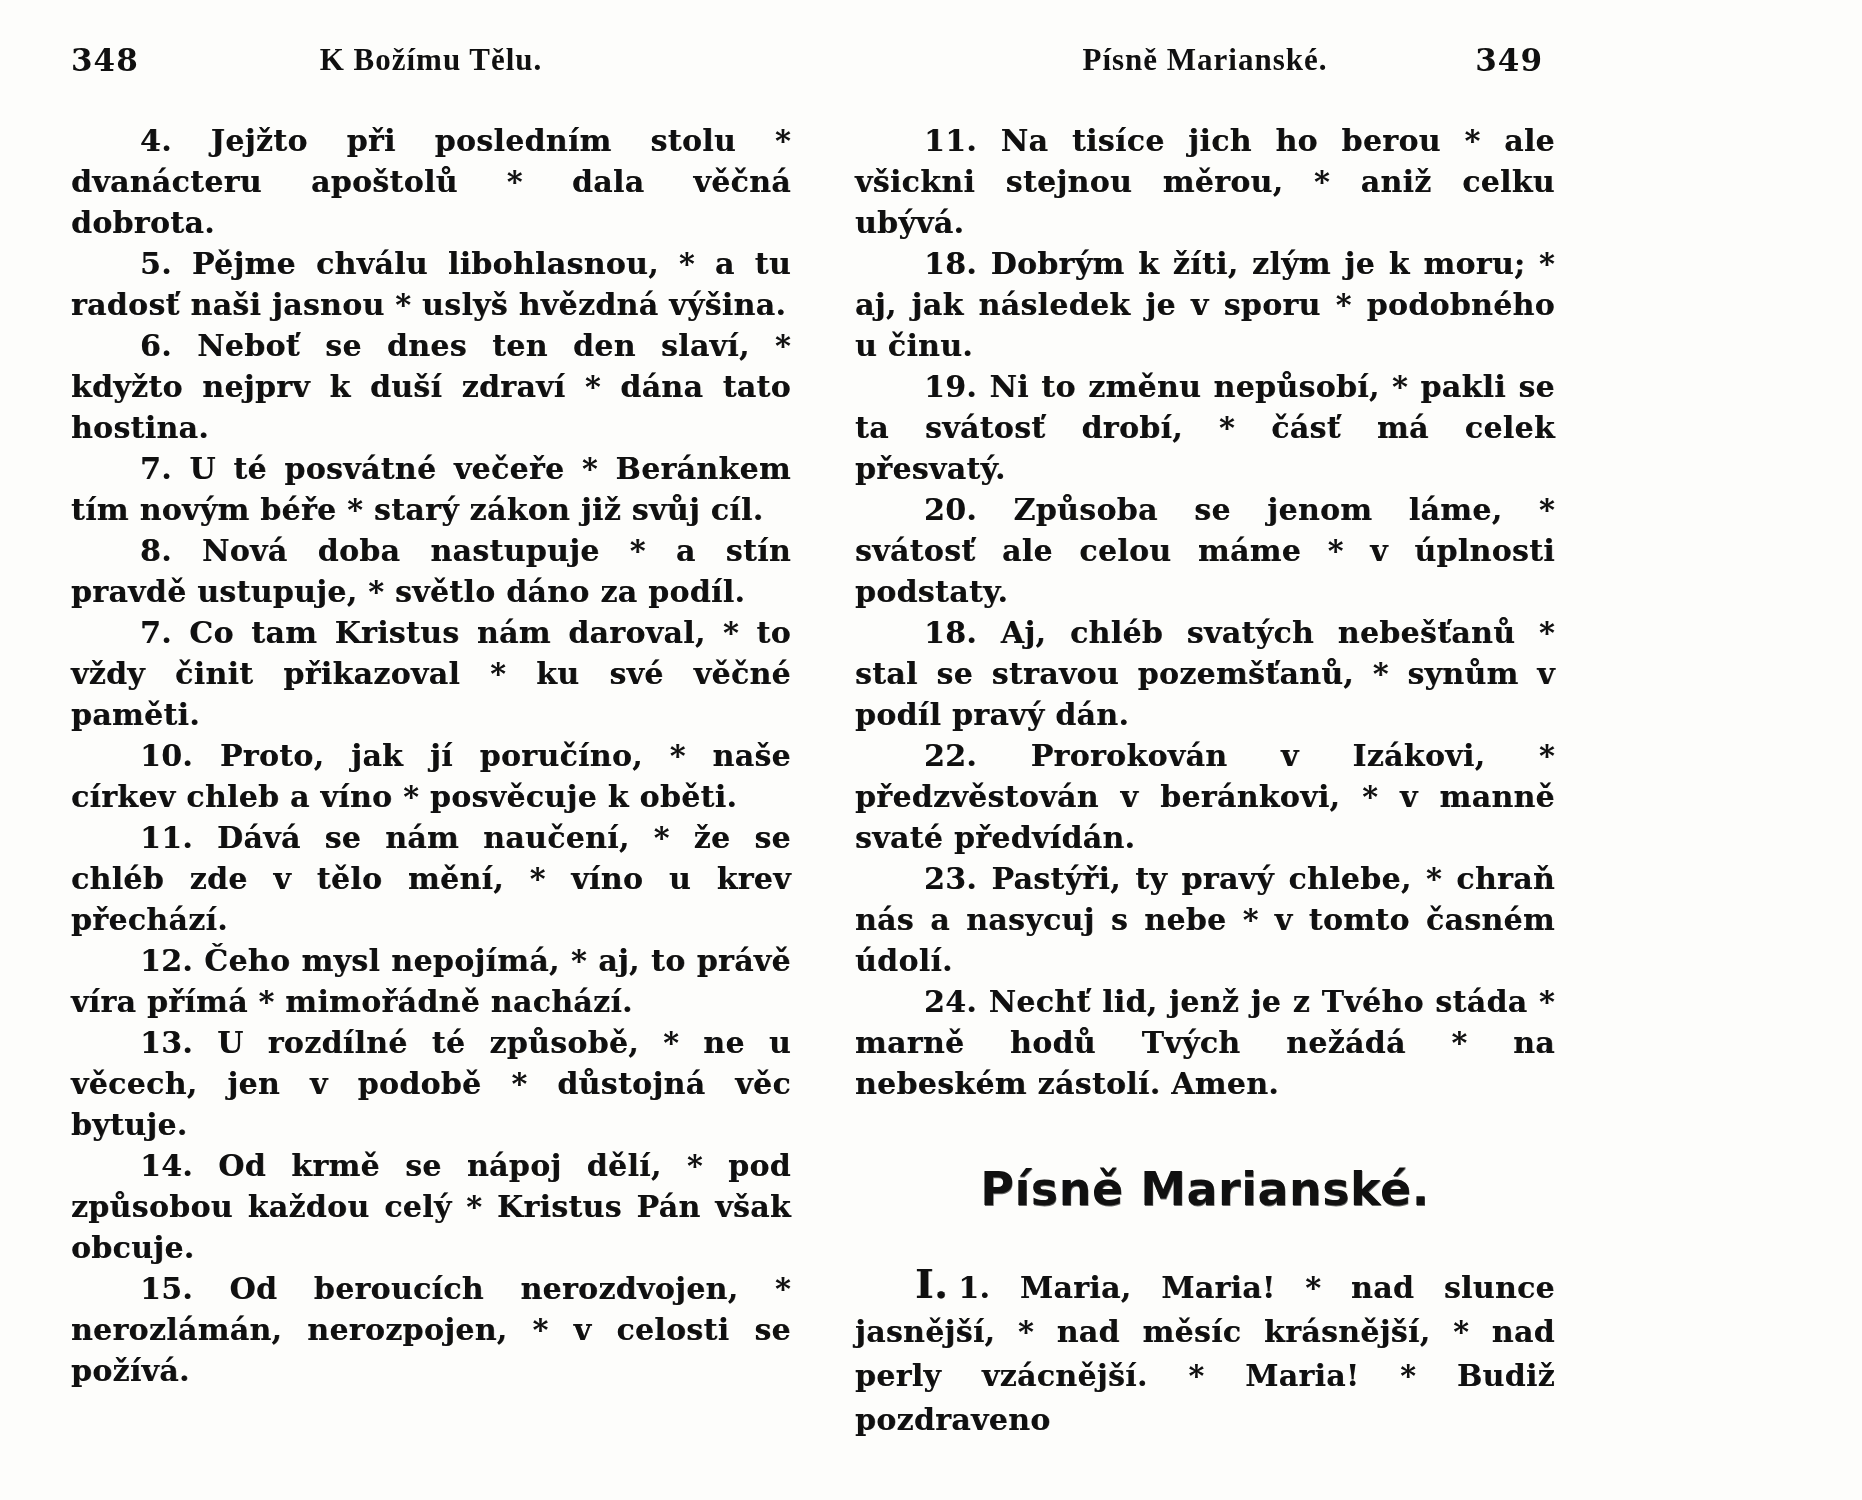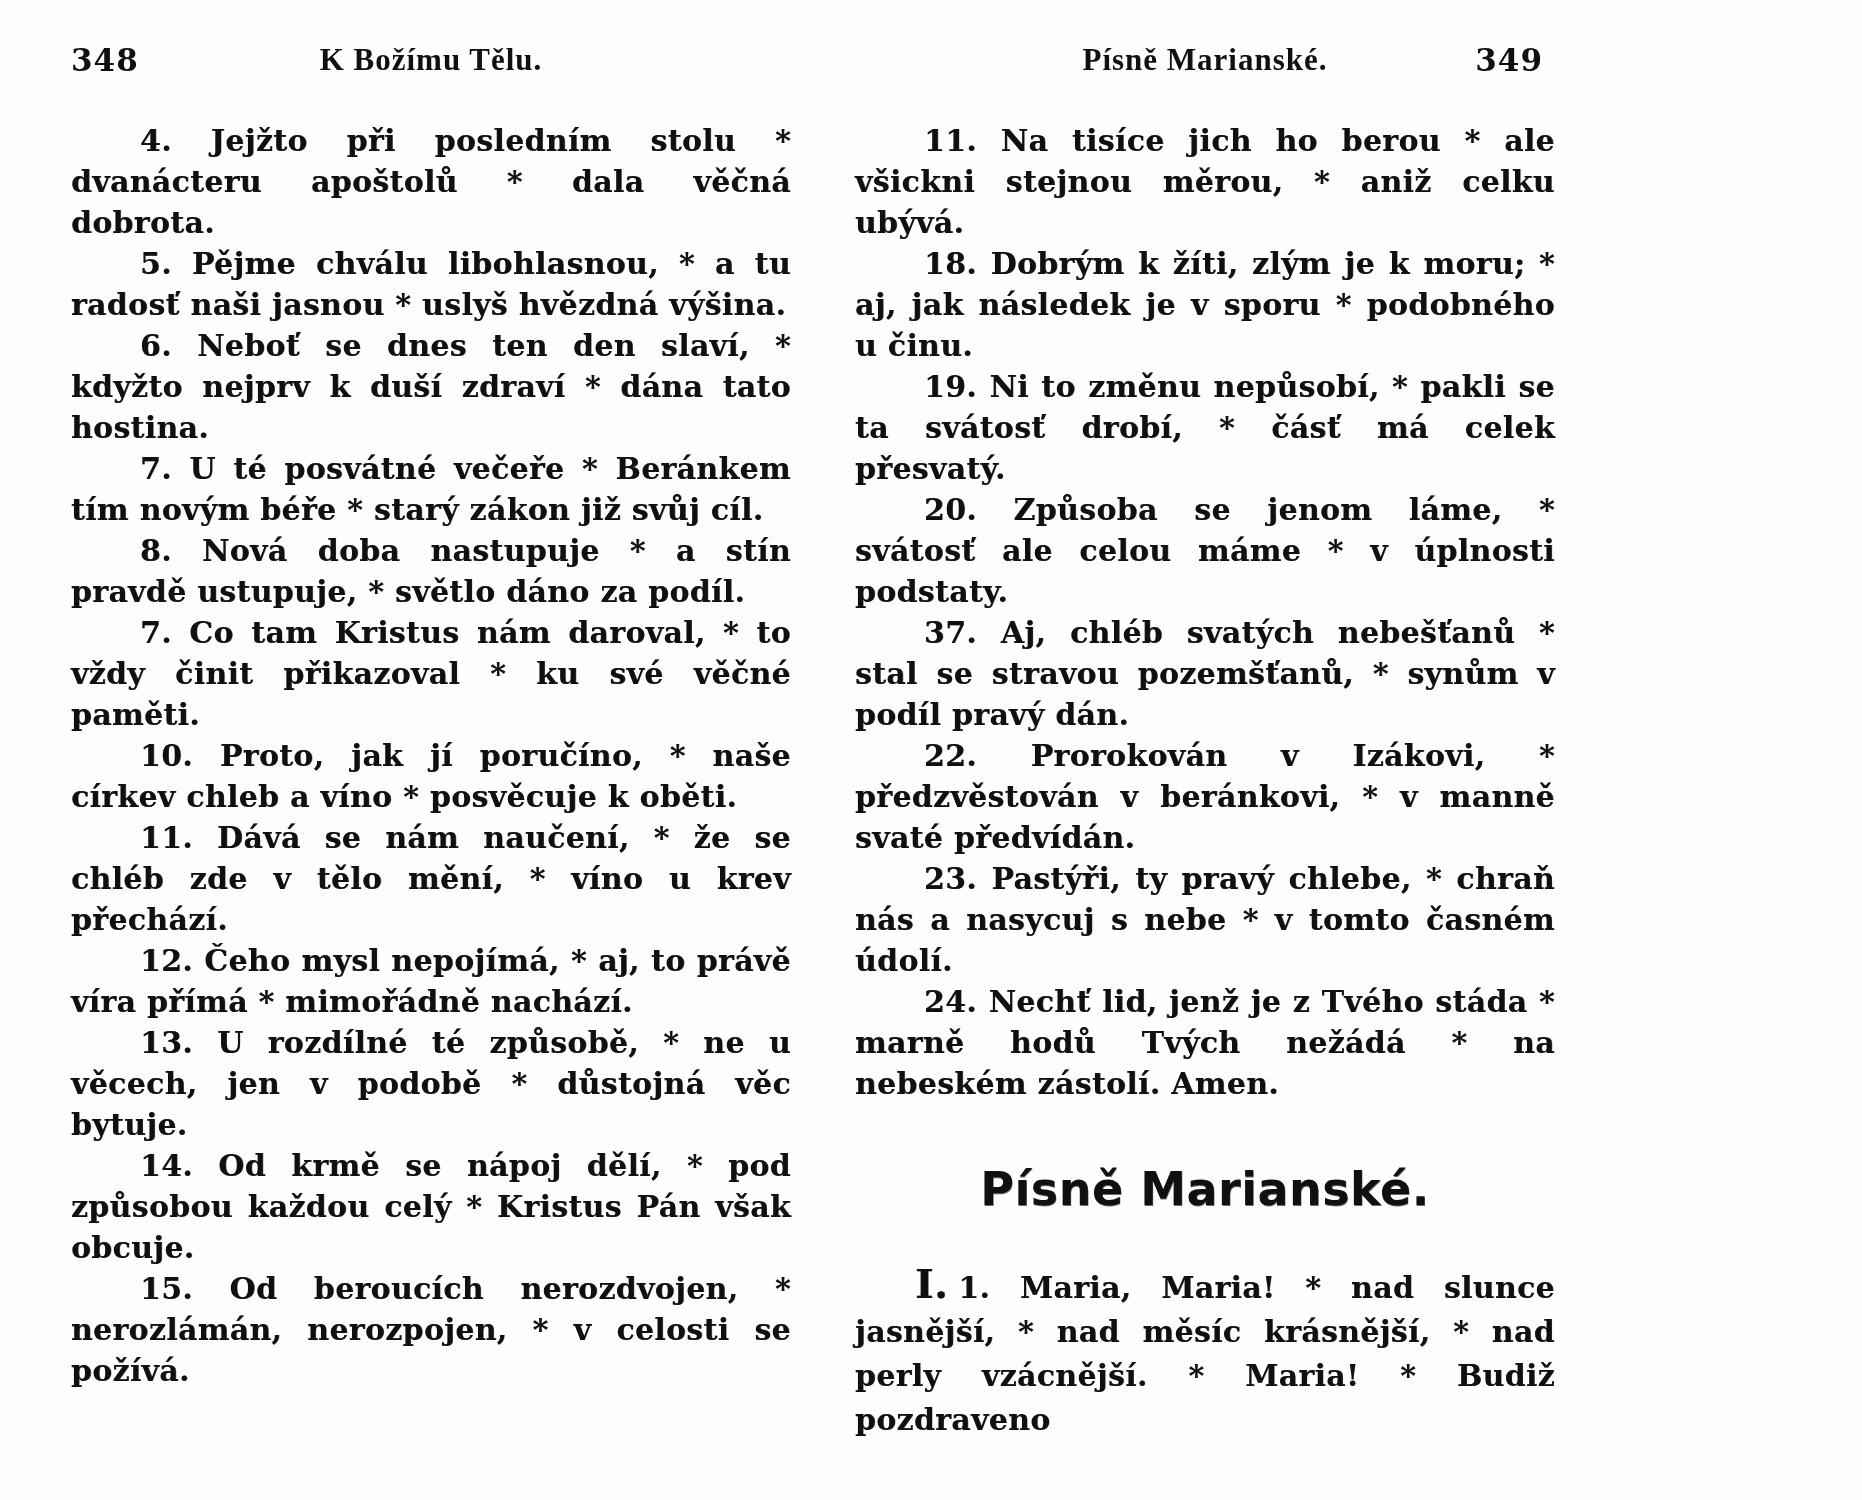--- a/index.html
+++ b/index.html
@@ -106,21 +106,21 @@
 <div class="page page-right">
   <div class="page-header">
     <span class="running-title">Písně Marianské.</span>
     <span class="page-number-right">349</span>
   </div>
   <div class="page-body">
     <p class="verse">11. Na tisíce jich ho berou * ale všickni stejnou měrou, * aniž celku ubývá.</p>
     <p class="verse">18. Dobrým k žíti, zlým je k moru; * aj, jak následek je v sporu * podobného u činu.</p>
     <p class="verse">19. Ni to změnu nepůsobí, * pakli se ta svátosť drobí, * čásť má celek přesvatý.</p>
     <p class="verse">20. Způsoba se jenom láme, * svátosť ale celou máme * v úplnosti podstaty.</p>
-    <p class="verse">37. Aj, chléb svatých nebešťanů * stal se stravou pozemšťanů, * synům v podíl pravý dán.</p>
+    <p class="verse">18. Aj, chléb svatých nebešťanů * stal se stravou pozemšťanů, * synům v podíl pravý dán.</p>
     <p class="verse">22. Prorokován v Izákovi, * předzvěstován v beránkovi, * v manně svaté předvídán.</p>
     <p class="verse">23. Pastýři, ty pravý chlebe, * chraň nás a nasycuj s nebe * v tomto časném údolí.</p>
     <p class="verse">24. Nechť lid, jenž je z Tvého stáda * marně hodů Tvých nežádá * na nebeském zástolí. Amen.</p>
 
     <h1 class="section-heading">Písně Marianské.</h1>
 
     <p class="song-paragraph"><span class="song-number">I.</span><span>1. Maria, Maria! * nad slunce jasnější, * nad měsíc krásnější, * nad perly vzácnější. * Maria! * Budiž pozdraveno</span></p>
   </div>
 </div>
 

